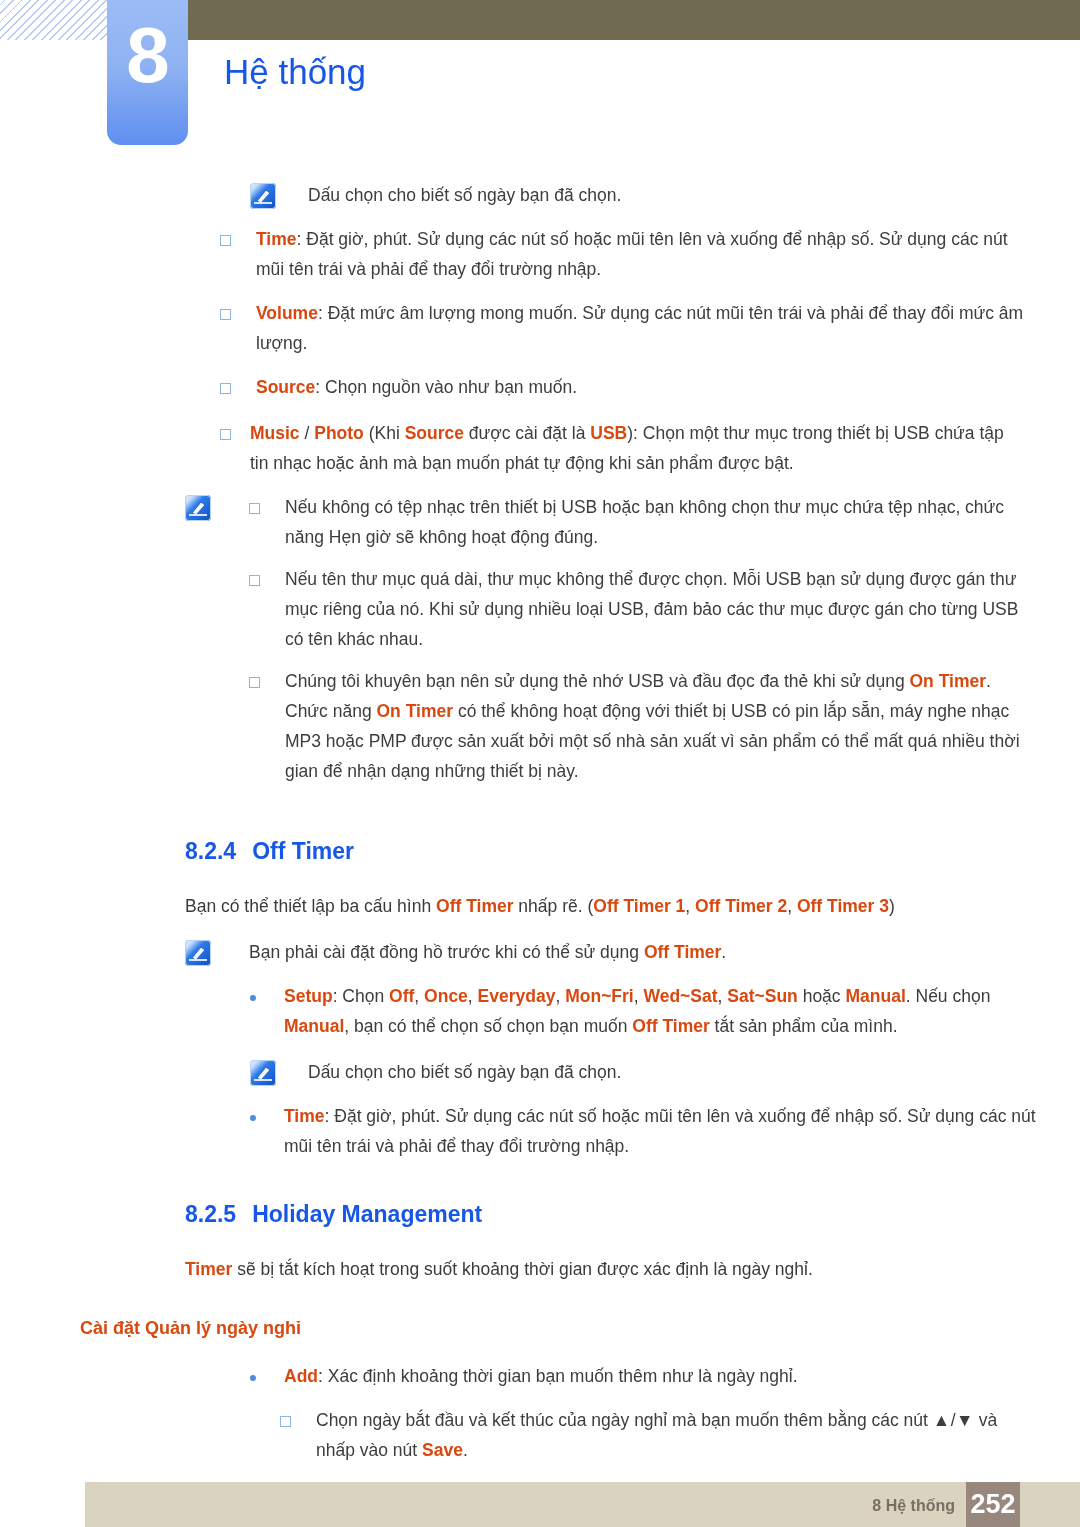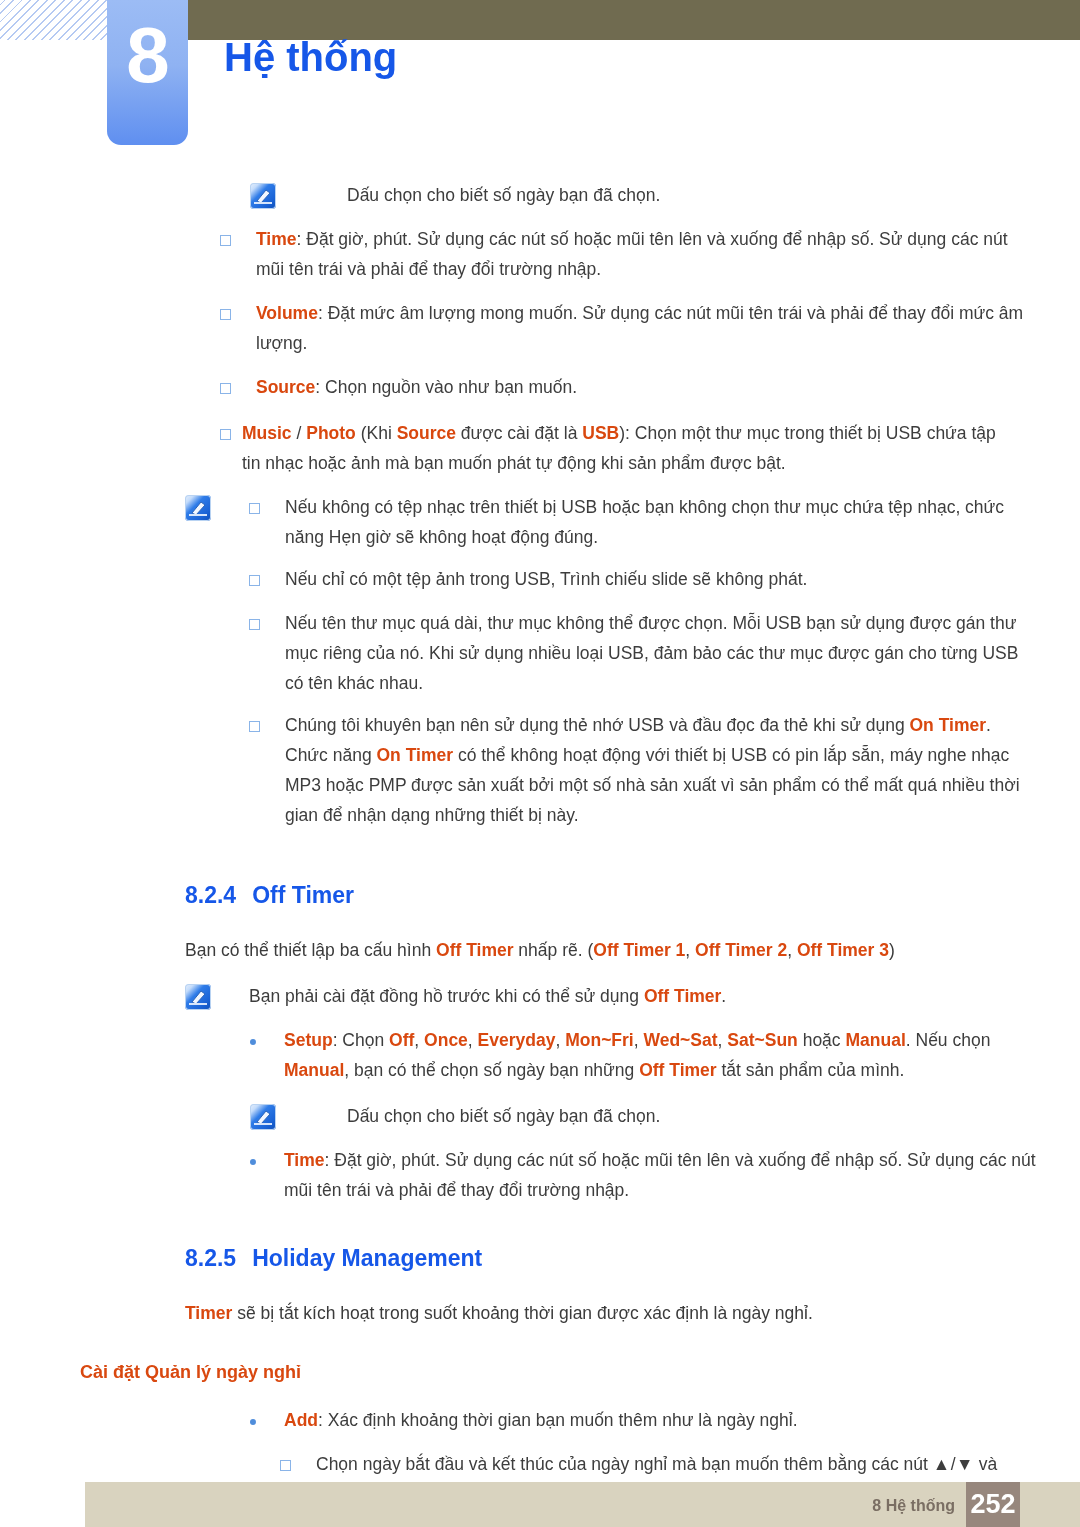--- a/index.html
+++ b/index.html
@@ -47,23 +47,23 @@
   .chapter-tab .num {
     color: #ffffff;
     font-size: 78px;
     font-weight: bold;
     line-height: 1;
     margin-top: 16px;
     letter-spacing: -1px;
   }
   .chapter-title {
     position: absolute;
-    left: 224px; top: 35px;
-    font-size: 40px;
-    font-weight: bold;
+    left: 224px; top: 52px;
+    font-size: 35px;
+    font-weight: normal;
     color: #1657e8;
   }
 
   
   .content {
     position: absolute;
     left: 0; top: 180px;
     width: 1080px;
   }
 
@@ -147,21 +147,21 @@
   }
   .subhead {
     padding-left: 80px;
     font-size: 18px;
     font-weight: bold;
     color: #d9480f;
     margin: 34px 0 22px 0;
   }
 
   
-  .ind-note  { padding-left: 250px; gap: 39px; }
+  .ind-note  { padding-left: 250px; }
   .ind-1     { padding-left: 220px; }
   .ind-2     { padding-left: 250px; }
   .ind-3     { padding-left: 280px; }
 
   .body-wrap { max-width: 770px; }
   .body-wrap-narrow { max-width: 735px; }
   .body-wrap-narrower { max-width: 700px; }
 
   
   .footer-bar {
@@ -224,42 +224,38 @@
     <div class="txt body-wrap" style="margin-left:25px"><b>Volume</b><span>: Đặt mức âm lượng mong muốn. Sử dụng các nút mũi tên trái và phải để thay đổi mức âm lượng.</span></div>
   </div>
 
   <div class="row ind-1">
     <span class="bullet"><span class="sq-bullet"></span></span>
     <div class="txt body-wrap" style="margin-left:25px"><b>Source</b><span>: Chọn nguồn vào như bạn muốn.</span></div>
   </div>
 
   <div class="row ind-1">
     <span class="bullet"><span class="sq-bullet"></span></span>
-    <div class="txt body-wrap" style="margin-left:11px"><b>Music</b><span> / </span><b>Photo</b><span> (Khi </span><b>Source</b><span> được cài đặt là </span><b>USB</b><span>): Chọn một thư mục trong thiết bị USB chứa tập tin nhạc hoặc ảnh mà bạn muốn phát tự động khi sản phẩm được bật.</span></div>
+    <div class="txt body-wrap" style="margin-left:19px"><b>Music</b><span> / </span><b>Photo</b><span> (Khi </span><b>Source</b><span> được cài đặt là </span><b>USB</b><span>): Chọn một thư mục trong thiết bị USB chứa tập tin nhạc hoặc ảnh mà bạn muốn phát tự động khi sản phẩm được bật.</span></div>
   </div>
 
   <div class="row" style="padding-left:185px; ">
     <div class="note-icon">
       <svg class="pencil" viewBox="0 0 17 17">
         <path d="M2 14 L11 3 L15 6 L6 16 Z" fill="#f2f7ff" stroke="#2a63b8" stroke-width="1"></path>
         <path d="M2 14 L5 15.5 L6 16 Z" fill="#2a63b8"></path>
       </svg>
       <div class="baseline"></div>
     </div>
     <div style="margin-left:38px">
 
       <div class="row" style="margin-bottom:12px">
         <span class="bullet"><span class="sq-bullet"></span></span>
         <div class="txt body-wrap-narrow" style="margin-left:25px">Nếu không có tệp nhạc trên thiết bị USB hoặc bạn không chọn thư mục chứa tệp nhạc, chức năng Hẹn giờ sẽ không hoạt động đúng.</div>
       </div>
 
-      <div class="row" style="margin-bottom:12px">
-        <span class="bullet"><span class="sq-bullet"></span></span>
-        <div class="txt body-wrap-narrow" style="margin-left:25px">Nếu chỉ có một tệp ảnh trong USB, Trình chiếu slide sẽ không phát.</div>
-      </div>
 
       <div class="row" style="margin-bottom:12px">
         <span class="bullet"><span class="sq-bullet"></span></span>
         <div class="txt body-wrap-narrow" style="margin-left:25px">Nếu tên thư mục quá dài, thư mục không thể được chọn. Mỗi USB bạn sử dụng được gán thư mục riêng của nó. Khi sử dụng nhiều loại USB, đảm bảo các thư mục được gán cho từng USB có tên khác nhau.</div>
       </div>
 
       <div class="row" style="margin-bottom:12px">
         <span class="bullet"><span class="sq-bullet"></span></span>
         <div class="txt body-wrap-narrow" style="margin-left:25px"><span>Chúng tôi khuyên bạn nên sử dụng thẻ nhớ USB và đầu đọc đa thẻ khi sử dụng </span><b>On Timer</b><span>. Chức năng </span><b>On Timer</b><span> có thể không hoạt động với thiết bị USB có pin lắp sẵn, máy nghe nhạc MP3 hoặc PMP được sản xuất bởi một số nhà sản xuất vì sản phẩm có thể mất quá nhiều thời gian để nhận dạng những thiết bị này.</span></div>
       </div>
@@ -279,21 +275,21 @@
         <path d="M2 14 L11 3 L15 6 L6 16 Z" fill="#f2f7ff" stroke="#2a63b8" stroke-width="1"></path>
         <path d="M2 14 L5 15.5 L6 16 Z" fill="#2a63b8"></path>
       </svg>
       <div class="baseline"></div>
     </div>
     <div class="txt body-wrap" style="margin-left:38px"><span>Bạn phải cài đặt đồng hồ trước khi có thể sử dụng </span><b>Off Timer</b><span>.</span></div>
   </div>
 
   <div class="row ind-2" style="margin-top:14px">
     <span class="bullet"><span class="dot-bullet"></span></span>
-    <div class="txt body-wrap" style="margin-left:28px"><b>Setup</b><span>: Chọn </span><b>Off</b>, <b>Once</b>, <b>Everyday</b>, <b>Mon~Fri</b>, <b>Wed~Sat</b>, <b>Sat~Sun</b><span> hoặc </span><b>Manual</b><span>. Nếu chọn </span><b>Manual</b><span>, bạn có thể chọn số ngày bạn những </span><b>Off Timer</b><span> tắt sản phẩm của mình.</span></div>
+    <div class="txt body-wrap" style="margin-left:28px"><b>Setup</b><span>: Chọn </span><b>Off</b>, <b>Once</b>, <b>Everyday</b>, <b>Mon~Fri</b>, <b>Wed~Sat</b>, <b>Sat~Sun</b><span> hoặc </span><b>Manual</b><span>. Nếu chọn </span><b>Manual</b><span>, bạn có thể chọn số chọn bạn muốn </span><b>Off Timer</b><span> tắt sản phẩm của mình.</span></div>
   </div>
 
   <div class="row ind-note" style="margin-top:16px">
     <div class="note-icon">
       <svg class="pencil" viewBox="0 0 17 17">
         <path d="M2 14 L11 3 L15 6 L6 16 Z" fill="#f2f7ff" stroke="#2a63b8" stroke-width="1"></path>
         <path d="M2 14 L5 15.5 L6 16 Z" fill="#2a63b8"></path>
       </svg>
       <div class="baseline"></div>
     </div>

